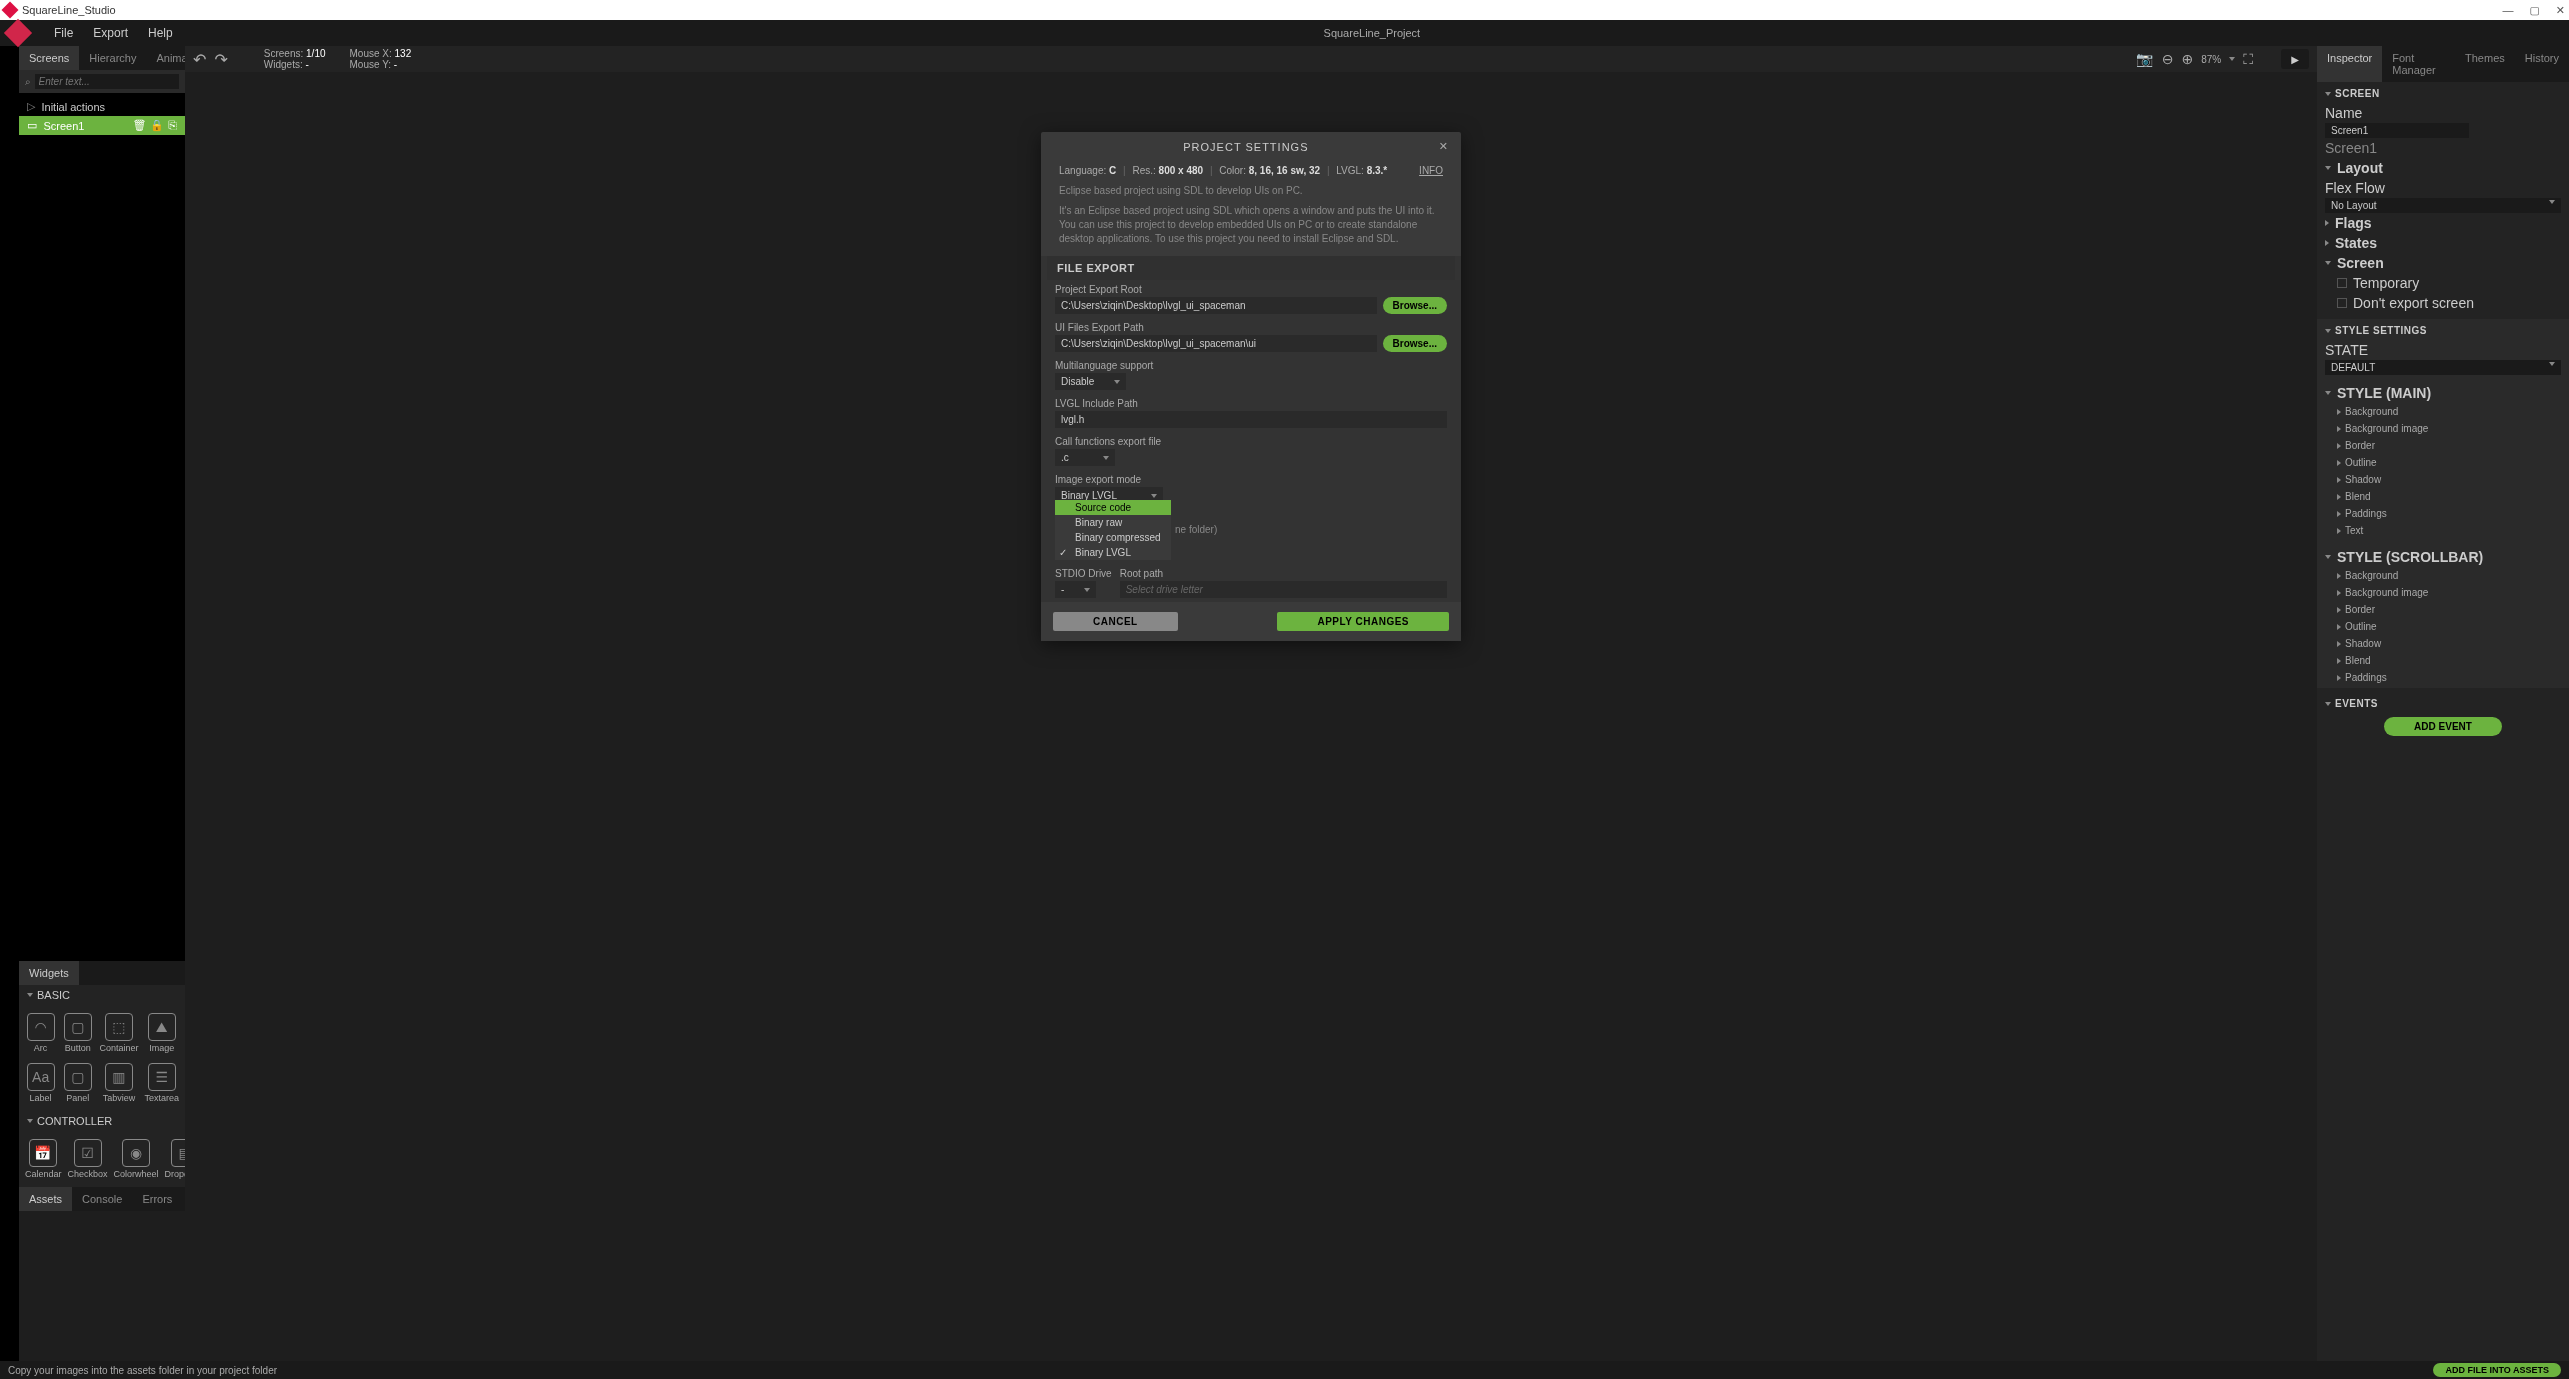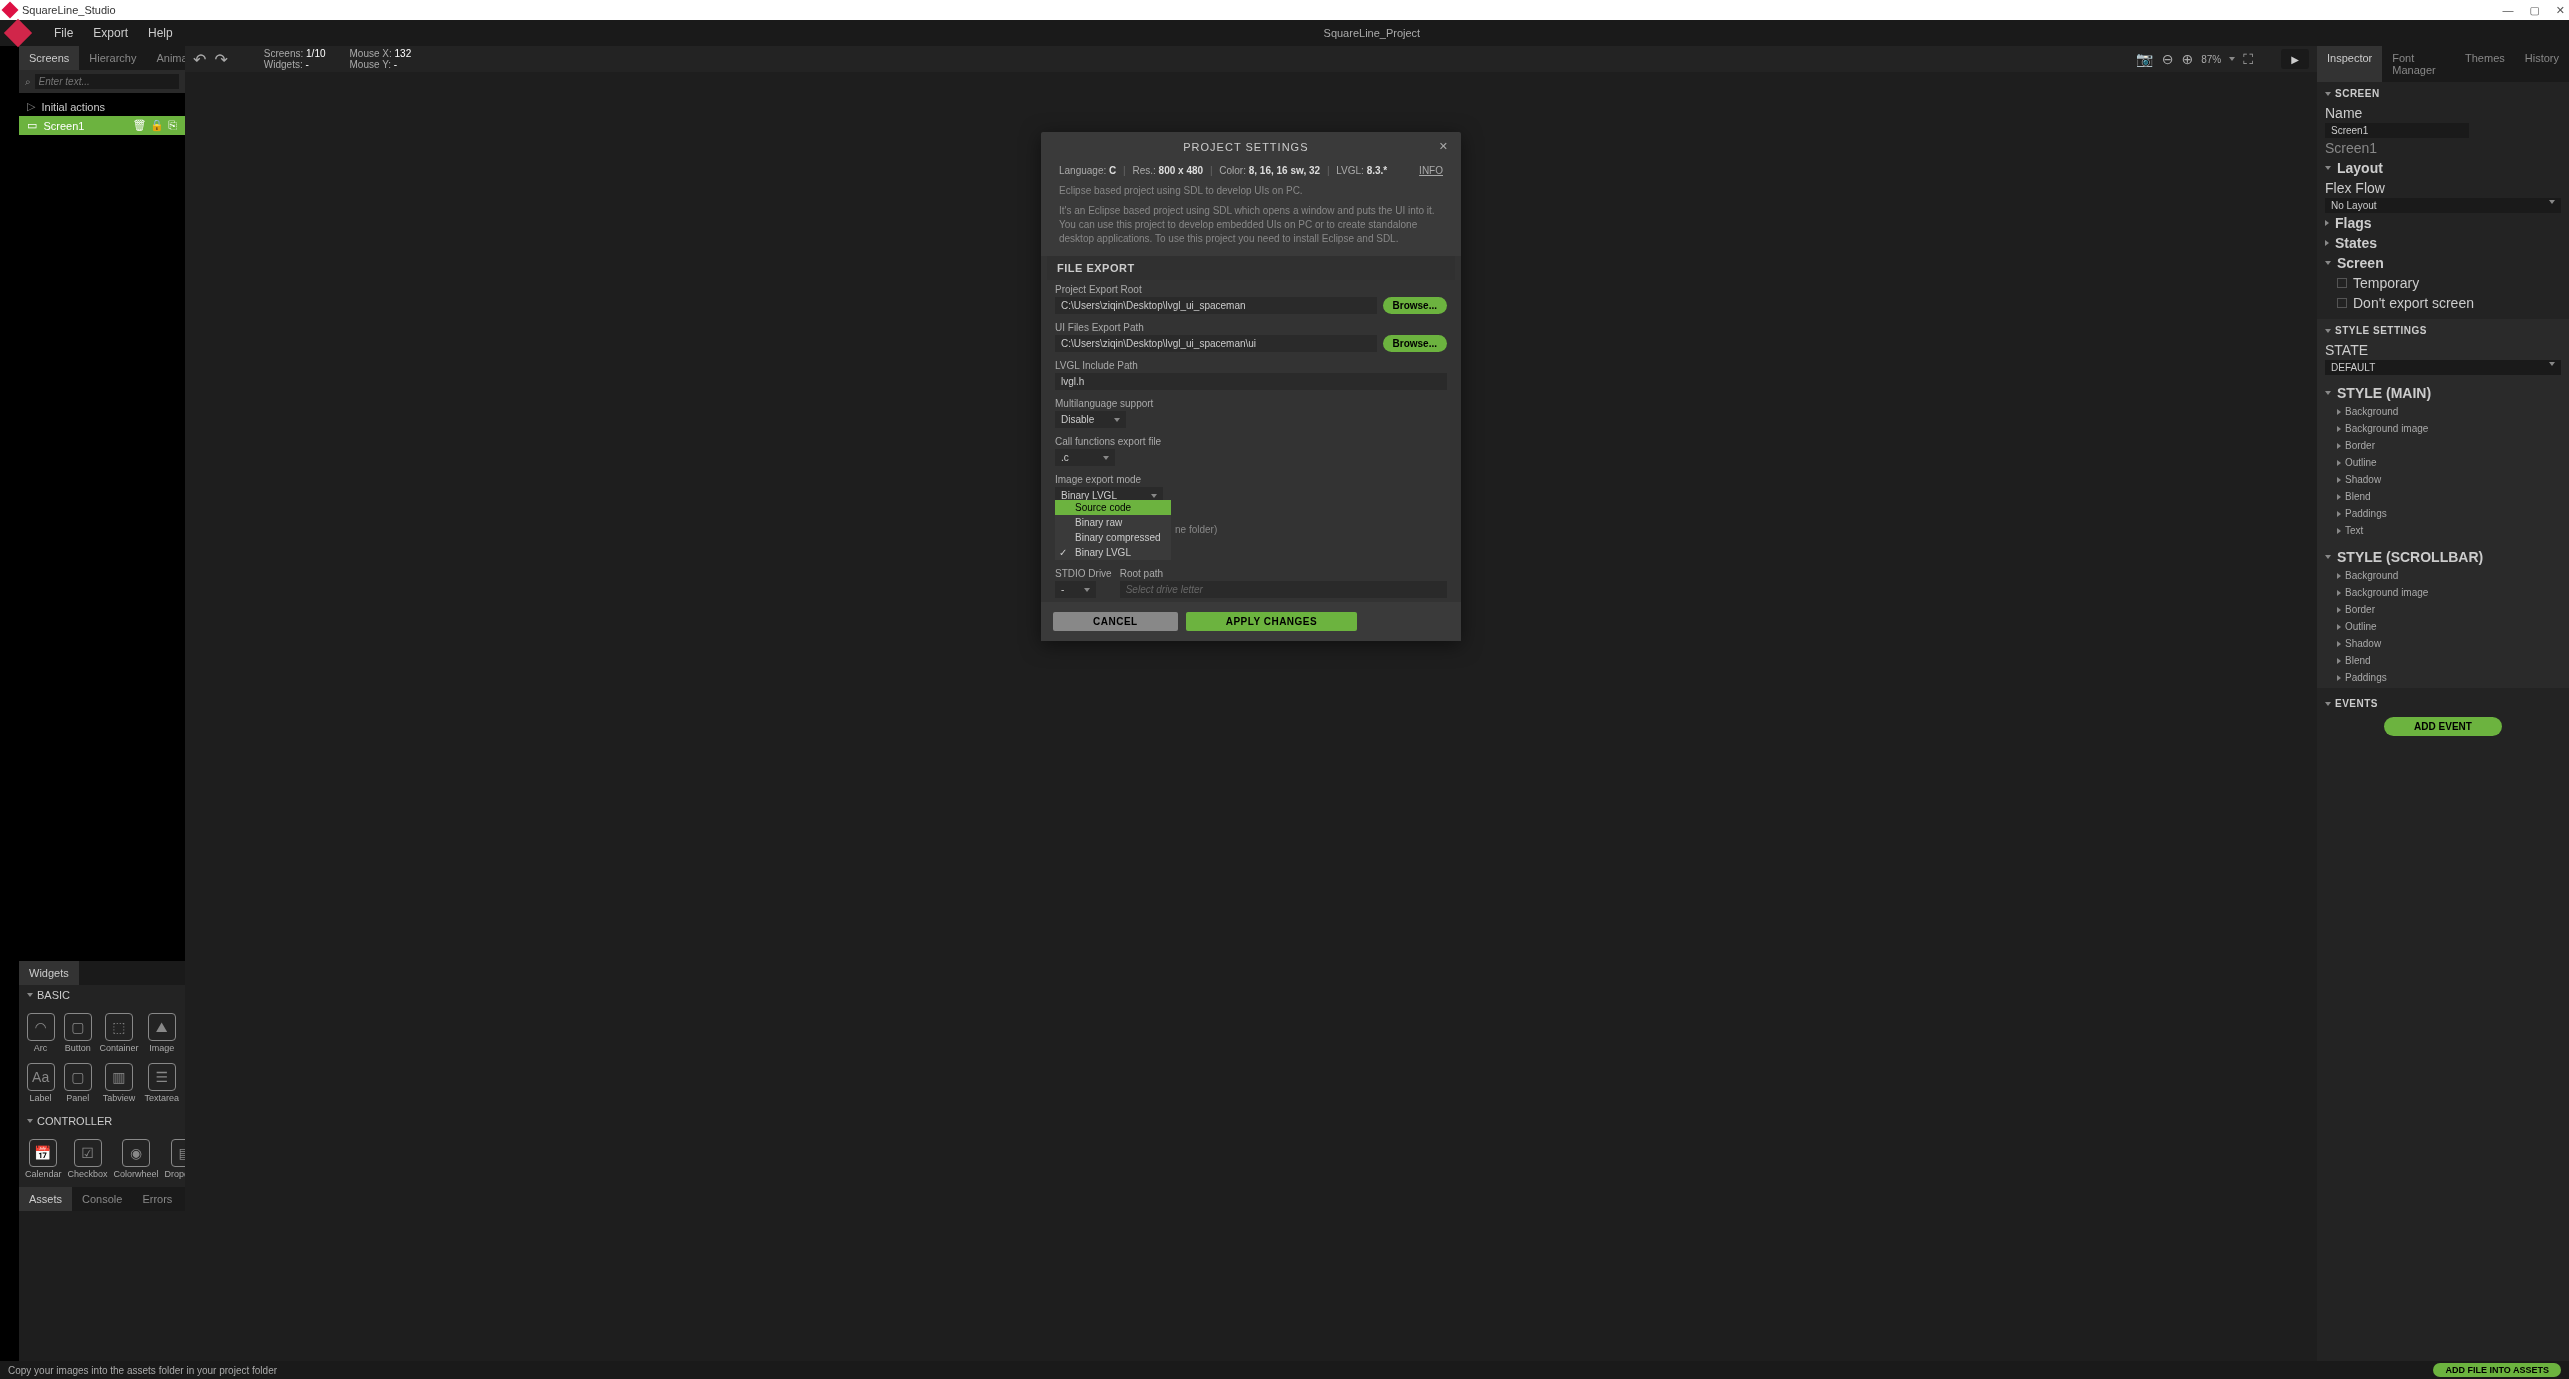--- a/index.html
+++ b/index.html
@@ -59,21 +59,21 @@
 .modal-field { padding: 4px 8px; }
 .modal-field-label { font-size: 10px; color: #aaa; margin-bottom: 2px; }
 .modal-field-row { display: flex; gap: 6px; align-items: center; }
 .modal-field-val { flex: 1; background: #2a2a2a; padding: 3px 6px; font-size: 10px; color: #ccc; }
 .browse-btn { background: #6cb33f; color: #000; padding: 3px 10px; border-radius: 10px; font-size: 10px; font-weight: bold; border: none; }
 .modal-select { background: #2a2a2a; padding: 3px 6px; font-size: 10px; color: #ccc; display: inline-flex; justify-content: space-between; align-items: center; min-width: 60px; gap: 20px; }
 .dropdown-menu { position: absolute; background: #3a3a3a; min-width: 116px; z-index: 10; }
 .dropdown-item { padding: 2px 10px 2px 20px; font-size: 10px; cursor: pointer; position: relative; }
 .dropdown-item.highlighted { background: #6cb33f; color: #000; }
 .dropdown-check { position: absolute; left: 4px; top: 2px; }
-.modal-footer { display: flex; gap: 8px; padding: 10px 12px; justify-content: flex-start; background: #3a3a3a; }
+.modal-footer { display: flex; gap: 8px; padding: 10px 12px; justify-content: space-between; background: #3a3a3a; }
 .modal-btn { padding: 4px 40px; font-size: 10px; font-weight: bold; border: none; border-radius: 2px; letter-spacing: 0.5px; }
 .modal-btn.cancel { background: #888; color: #000; }
 .modal-btn.apply { background: #6cb33f; color: #000; }
 .tri { display: inline-block; width: 0; height: 0; }
 .tri-r { border-left: 4px solid #888; border-top: 3px solid transparent; border-bottom: 3px solid transparent; }
 .tri-d { border-top: 4px solid #888; border-left: 3px solid transparent; border-right: 3px solid transparent; }
 .hsep { color: #666; padding: 0 4px; }
 </style>
 </head>
 <body>
@@ -259,29 +259,29 @@
             </div>
           </div>
           <div class="modal-field">
             <div class="modal-field-label">UI Files Export Path</div>
             <div class="modal-field-row">
               <div class="modal-field-val">C:\Users\ziqin\Desktop\lvgl_ui_spaceman\ui</div>
               <button class="browse-btn">Browse...</button>
             </div>
           </div>
           <div class="modal-field">
-            <div class="modal-field-label">LVGL Include Path</div>
-            <div class="modal-field-val">lvgl.h</div>
-          </div>
-          <div class="modal-field">
             <div class="modal-field-label">Multilanguage support</div>
             <div class="modal-select">
                 <span>Disable</span>
                 <span class="tri tri-d"></span>
               </div>
+          </div>
+          <div class="modal-field">
+            <div class="modal-field-label">LVGL Include Path</div>
+            <div class="modal-field-val">lvgl.h</div>
           </div>
           <div class="modal-field">
             <div class="modal-field-label">Call functions export file</div>
             <div class="modal-select">
                 <span>.c</span>
                 <span class="tri tri-d"></span>
               </div>
           </div>
           <div class="modal-field" style="position:relative;">
             <div class="modal-field-label">Image export mode</div>

